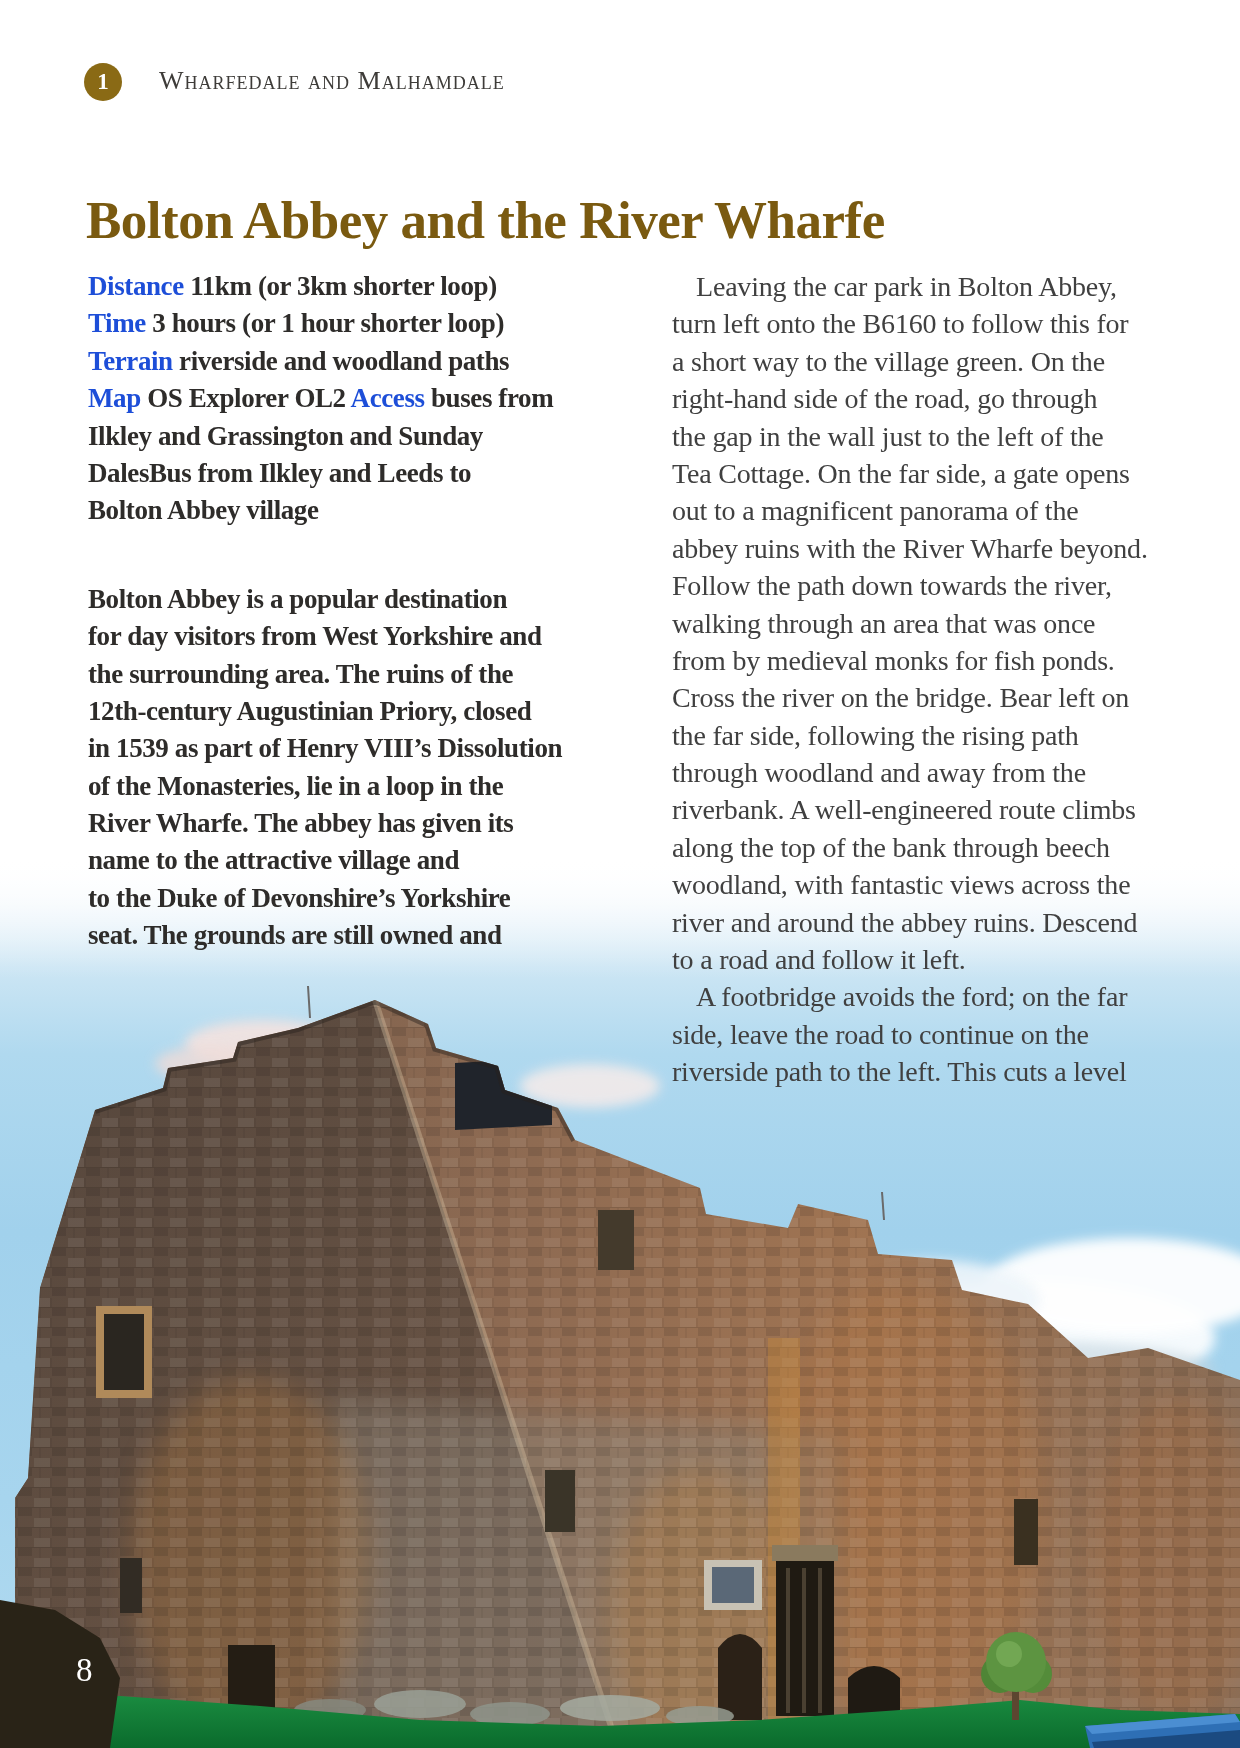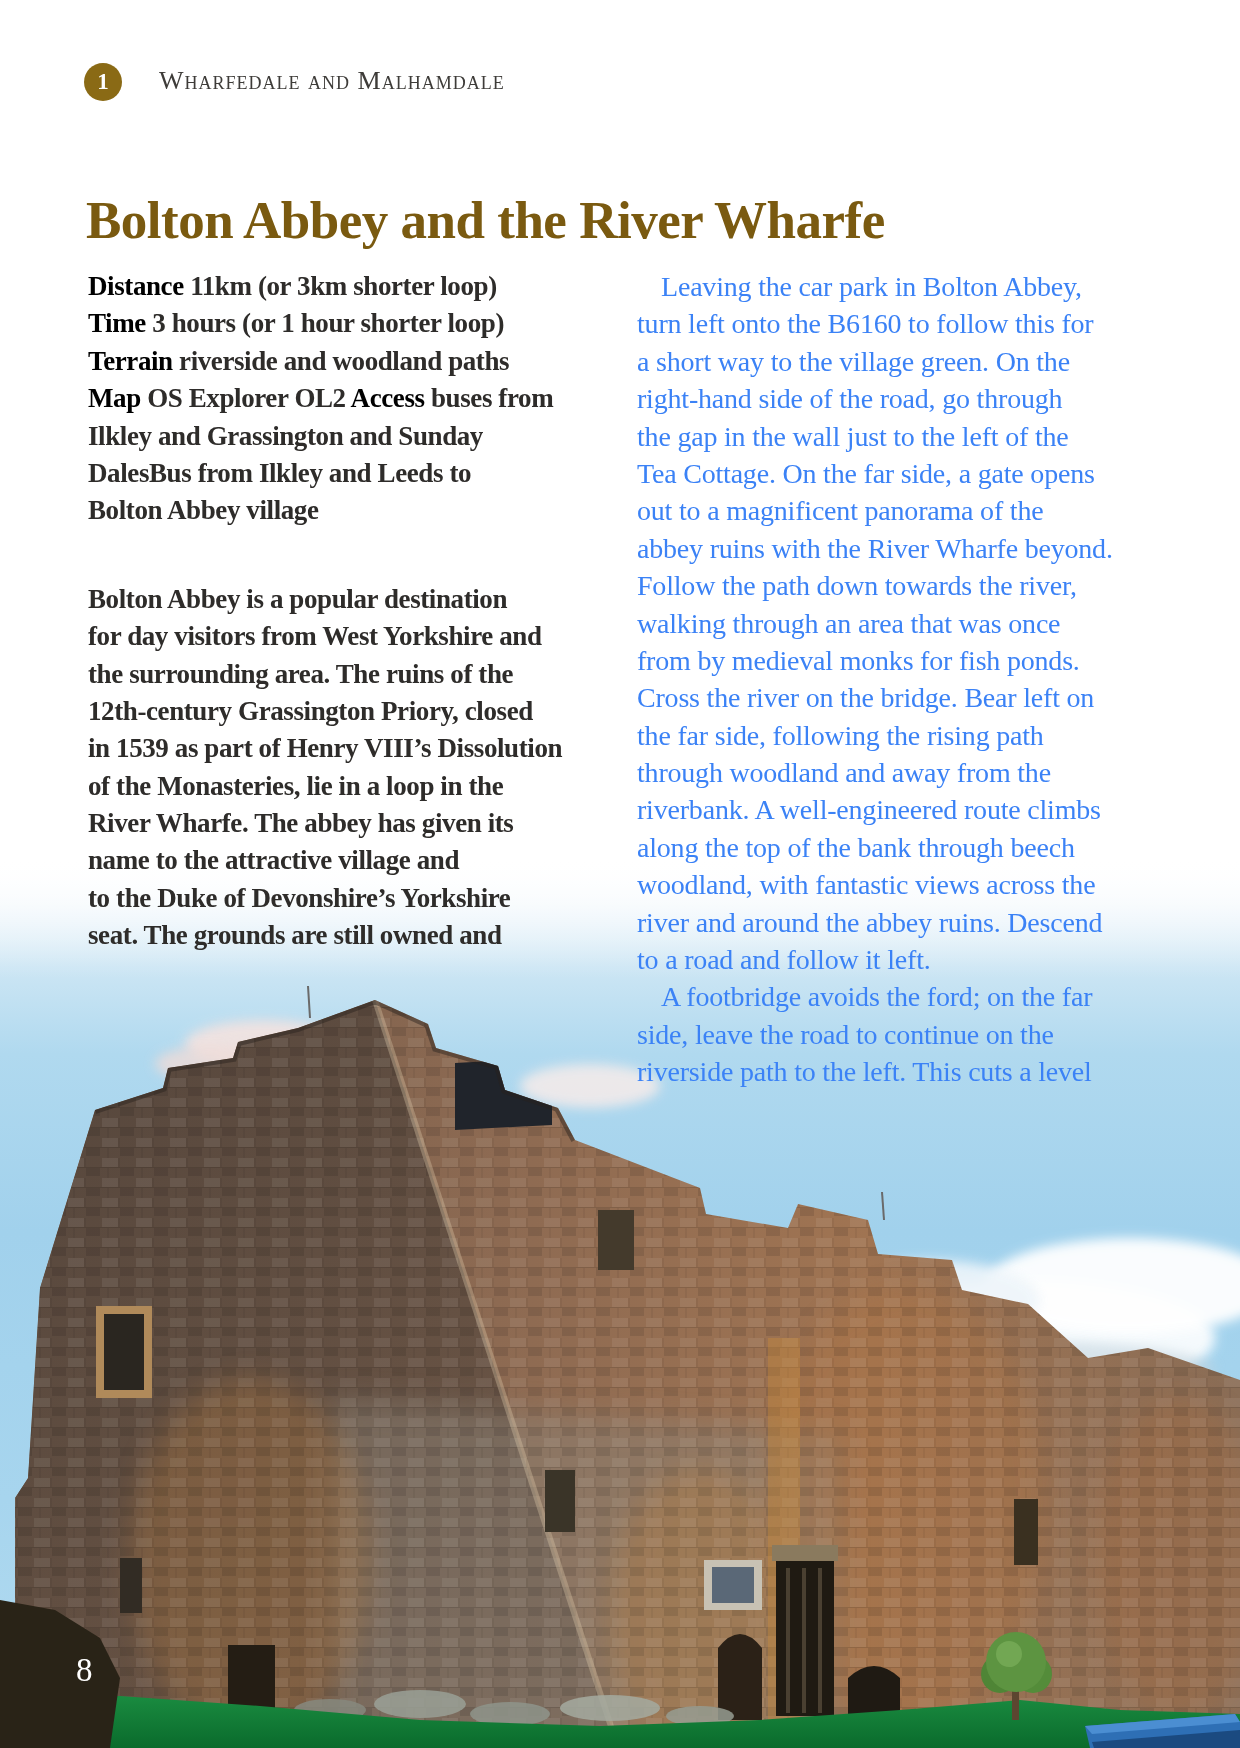--- a/index.html
+++ b/index.html
@@ -25,22 +25,22 @@
     position:absolute;left:86px;top:190px;font-size:53px;font-weight:bold;
     color:#7a5a10;letter-spacing:-0.5px;z-index:5;white-space:nowrap;
   }
 
   
   .col{position:absolute;top:268px;z-index:4;}
   .col-left{left:88px;width:520px;}
   .col-right{left:637px;width:520px;}
   .tline{height:37.4px;line-height:37.4px;white-space:nowrap;}
   .col-left .tline{font-size:27px;font-weight:bold;color:#2e2c2a;letter-spacing:-0.4px;}
-  .col-right .tline{font-size:28px;color:#3b82f6;letter-spacing:-0.2px;}
-  .info-label{color:#000000;}
+  .col-right .tline{font-size:28px;color:#404040;letter-spacing:-0.2px;margin-left:35px;}
+  .info-label{color:#1d4ed8;}
   .intro-block{margin-top:51px;}
   .indent{padding-left:24px;}
 
   
   .photo{
     position:absolute;left:0;top:858px;width:1240px;height:890px;z-index:1;
     background:linear-gradient(180deg,#ffffff 0%,#eef6fb 5%,#cde6f4 12%,#b0d9ef 22%,
                #a1d1ec 42%,#a7d5ee 72%,#b3dbf0 100%);
   }
   .photo svg{display:block;}
@@ -69,21 +69,21 @@
         <div class="tline"><span class="info-label">Terrain</span><span> riverside and woodland paths</span></div>
         <div class="tline"><span class="info-label">Map</span><span> OS Explorer OL2 </span><span class="info-label">Access</span><span> buses from</span></div>
         <div class="tline"><span>Ilkley and Grassington and Sunday</span></div>
         <div class="tline"><span>DalesBus from Ilkley and Leeds to</span></div>
         <div class="tline"><span>Bolton Abbey village</span></div>
       </div>
     <div class="intro-block">
         <div class="tline">Bolton Abbey is a popular destination</div>
         <div class="tline">for day visitors from West Yorkshire and</div>
         <div class="tline">the surrounding area. The ruins of the</div>
-        <div class="tline">12th-century Grassington Priory, closed</div>
+        <div class="tline">12th-century Augustinian Priory, closed</div>
         <div class="tline">in 1539 as part of Henry VIII’s Dissolution</div>
         <div class="tline">of the Monasteries, lie in a loop in the</div>
         <div class="tline">River Wharfe. The abbey has given its</div>
         <div class="tline">name to the attractive village and</div>
         <div class="tline">to the Duke of Devonshire’s Yorkshire</div>
         <div class="tline">seat. The grounds are still owned and</div>
       </div>
   </div>
 
   <div class="col col-right">

